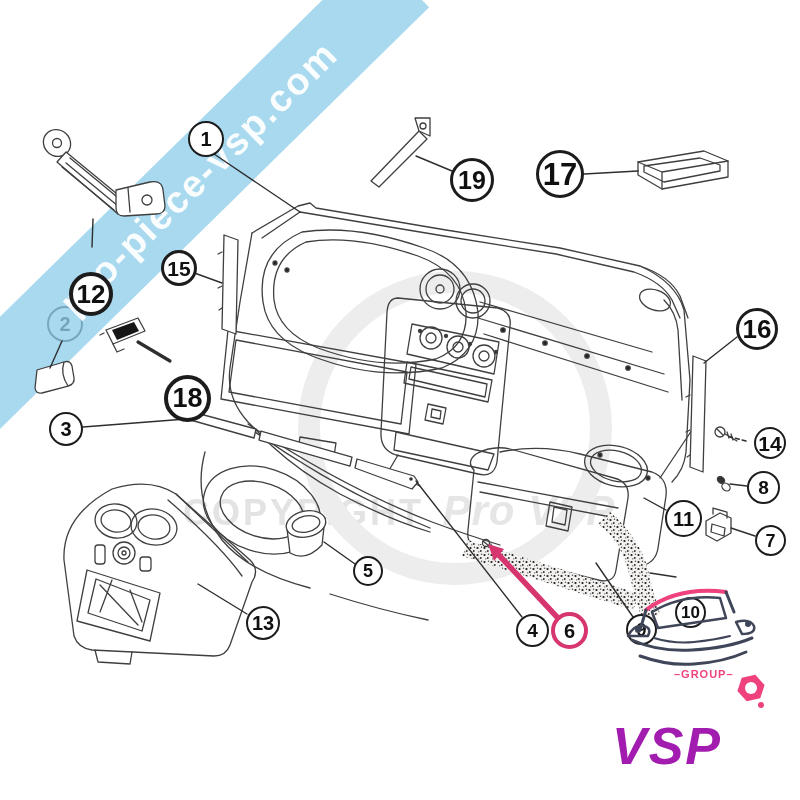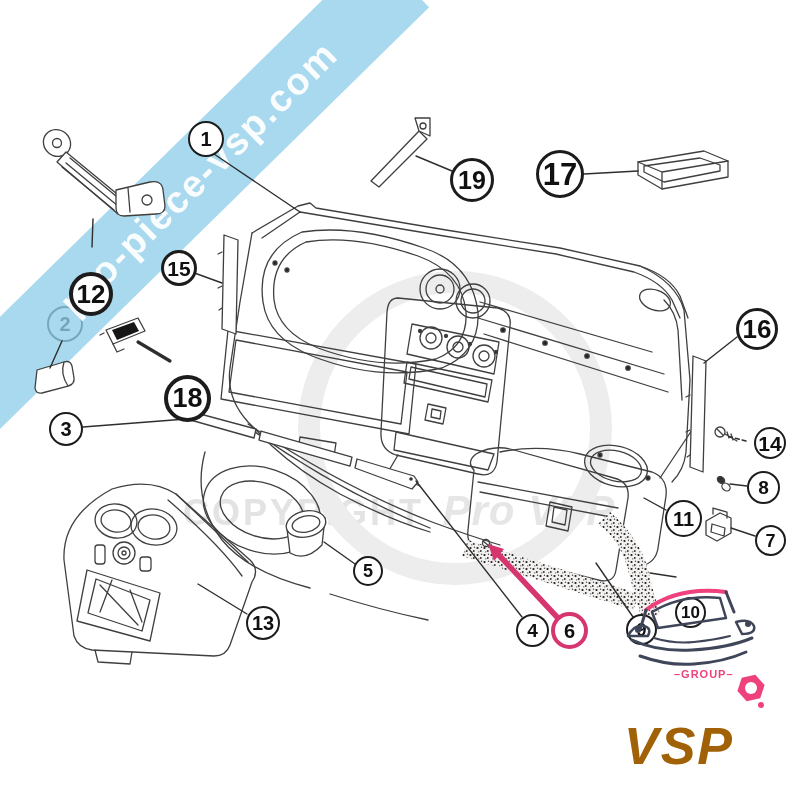--- a/index.html
+++ b/index.html
@@ -27,21 +27,21 @@
   .co--med{border-width:3px;}
   .co--under{z-index:1;}
   
   .logo{position:absolute;left:608px;top:578px;width:185px;height:215px;z-index:5;}
   .logo-car{position:absolute;left:10px;top:0;}
   .logo-group{position:absolute;left:66px;top:90px;width:78px;text-align:left;
       font-size:11px;font-weight:bold;color:#ef417d;letter-spacing:1px;white-space:nowrap;}
   .logo-pro{position:absolute;left:8px;top:96px;font-size:52px;font-weight:bold;
       font-style:italic;color:#404659;letter-spacing:0px;}
   .logo-vsp{position:absolute;left:4px;top:138px;font-size:52px;font-weight:bold;
-      font-style:italic;color:#a16207;letter-spacing:2px;margin-left:12px;}
+      font-style:italic;color:#a21caf;letter-spacing:2px;}
   .logo-hex{position:absolute;left:126px;top:94px;}
 </style>
 </head>
 <body>
 
 <div class="stage">
 
   <div class="wm-band">
     <span class="wm-band-text">pro-piece-vsp.com</span>
   </div>

